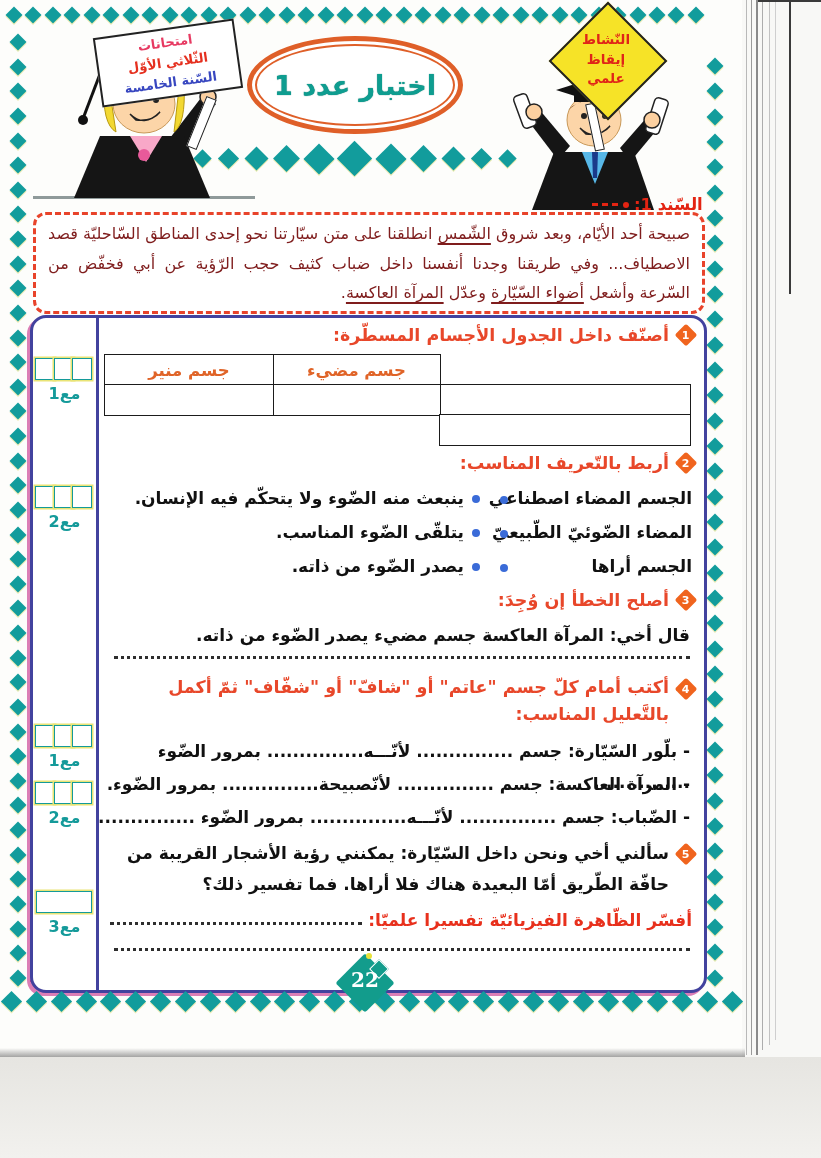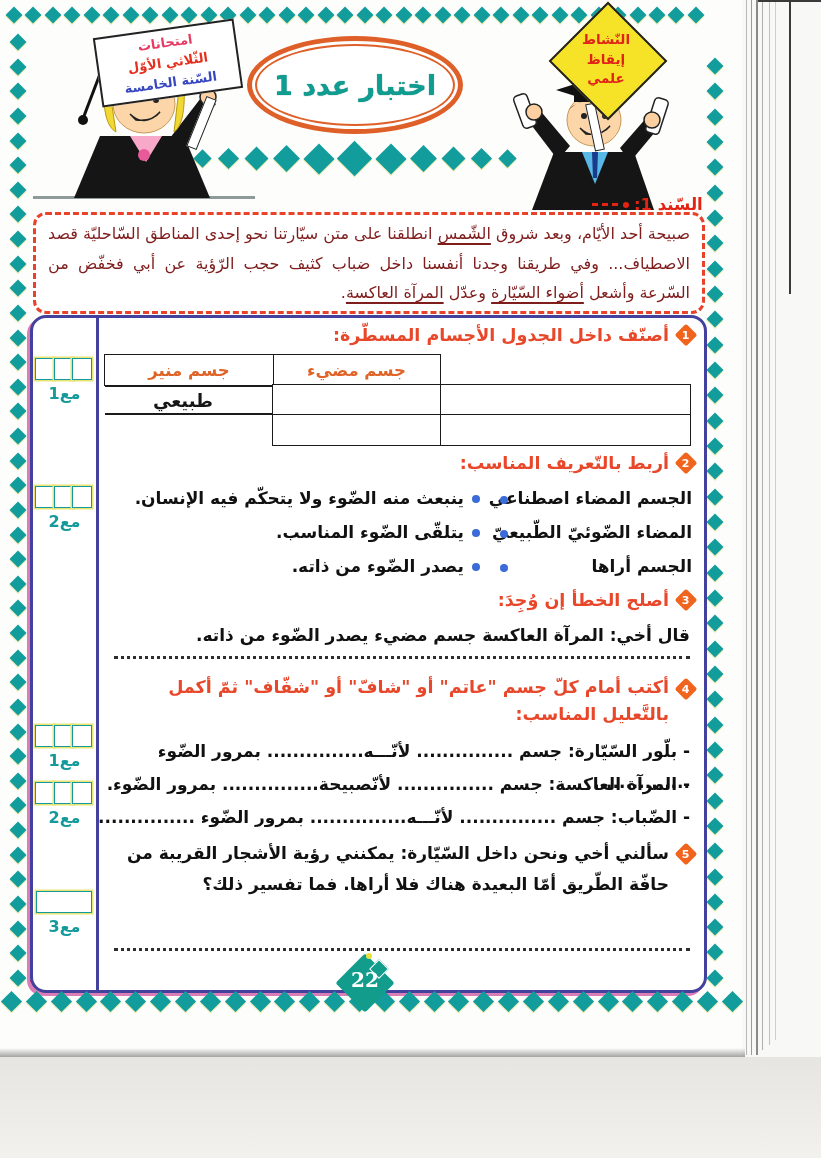--- a/index.html
+++ b/index.html
@@ -415,21 +415,20 @@
             </span>
           <span>أصنّف داخل الجدول الأجسام المسطّرة:</span>
         </div>
       </div>
       <div class="q1-table" style="top:37px;">
         <div></div>
         <div class="th">جسم مضيء</div>
         <div class="th">جسم منير</div>
         <div class="td"></div>
         <div class="td"></div>
-        <div class="tl bt bb">طبيعي</div>
         <div class="td"></div>
         <div class="td"></div>
       </div>
 
       <div class="qblock" style="top:135px;">
         <div class="qhead">
           <span class="qnum">
               <span>2</span>
             </span>
           <span>أربط بالتّعريف المناسب:</span>
@@ -486,20 +485,24 @@
       <div class="qblock qtext" style="top:484px;">- الضّباب: جسم ............... لأنّـــه............... بمرور الضّوء ...............</div>
 
       <div class="qblock" style="top:520px;">
         <div class="qhead" style="color:#111;line-height:31px;align-items:flex-start;">
           <span class="qnum" style="margin-top:8px;">
               <span>5</span>
             </span>
           <span style="font-size:17px;">سألني أخي ونحن داخل السّيّارة: يمكنني رؤية الأشجار القريبة من حافّة الطّريق أمّا البعيدة هناك فلا أراها. فما تفسير ذلك؟</span>
         </div>
       </div>
+      <div class="qblock q5-prompt" style="top:592px;left:14px;">
+        <span class="ptext">أفسّر الظّاهرة الفيزيائيّة تفسيرا علميّا:</span>
+        <span class="dotline"></span>
+      </div>
       <div class="qblock" style="top:630px;right:14px;left:18px;">
         <div class="dotline"></div>
       </div>
 
     </div>
   </div>
 
   <div class="page-badge"></div>
   <div class="page-badge-mini"></div>
   <div class="page-badge-dot"></div>

